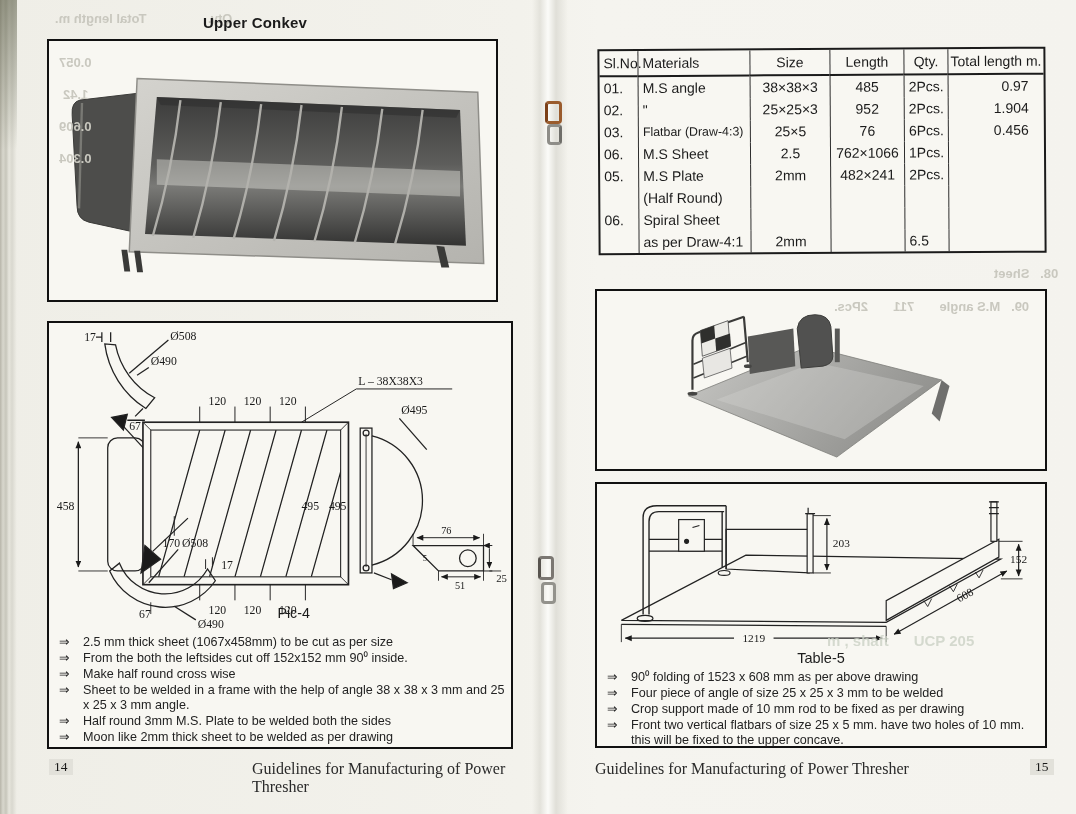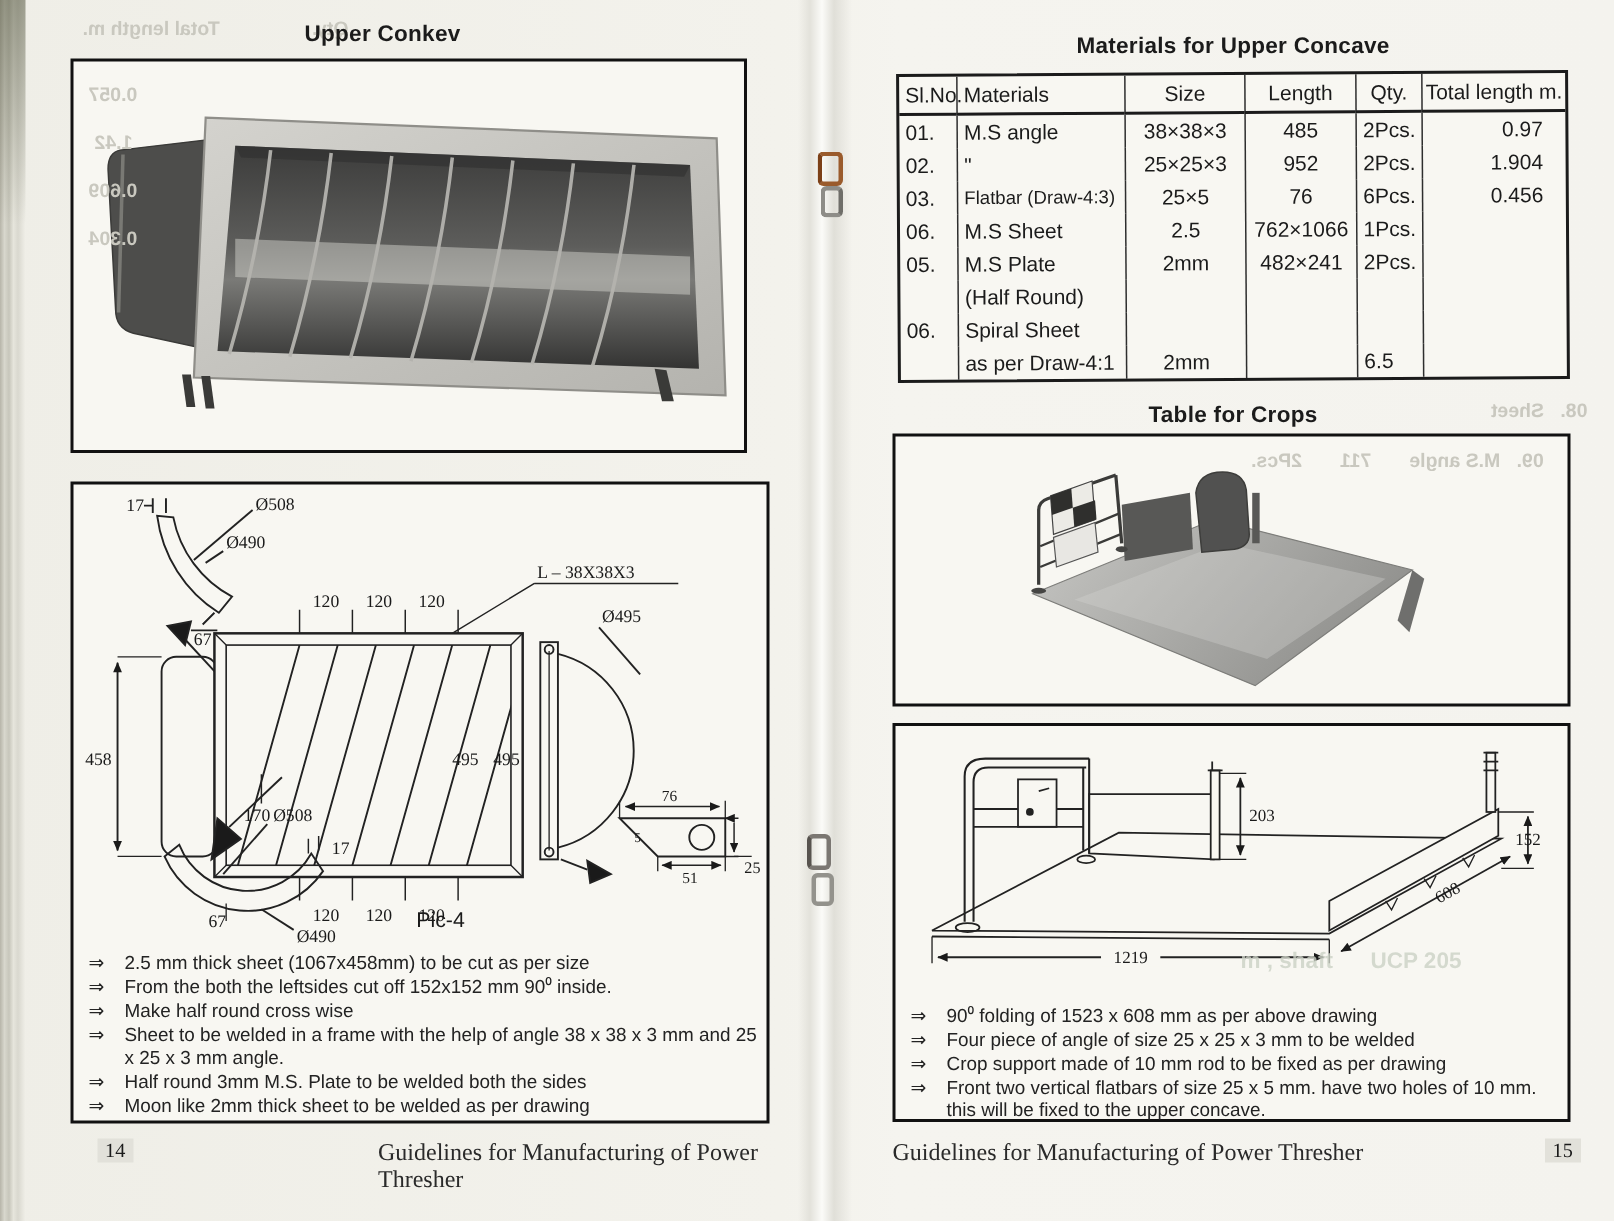--- a/index.html
+++ b/index.html
@@ -241,26 +241,25 @@
             <span class="arr">⇒</span>
             <span class="ntext">Half round 3mm M.S. Plate to be welded both the sides</span>
           </div>
         <div class="note">
             <span class="arr">⇒</span>
             <span class="ntext">Moon like 2mm thick sheet to be welded as per drawing</span>
           </div>
       </div>
     </div>
 
-    <div class="pgnum" style="left:65px;top:759px;">14</div>
+    <div class="pgnum" style="left:49px;top:759px;">14</div>
     <div class="foot" style="left:252px;top:760px;">Guidelines for Manufacturing of Power Thresher</div>
   </div>
 
   <div id="pR" class="page">
-    <div class="ptitle" style="left:36px;top:22px;width:448px;">Materials for Upper Concave</div>
 
     <div class="mtable">
       <div class="th ca-l">Sl.No.</div>
       <div class="th ca-l">Materials</div>
       <div class="th ca-c">Size</div>
       <div class="th ca-c">Length</div>
       <div class="th ca-c">Qty.</div>
       <div class="th ca-c">Total length m.</div>
 
       <div class="ca-l">01.</div>
@@ -314,21 +313,20 @@
 
       <div class="ca-l"></div>
       <div class="ca-l">as per Draw-4:1</div>
       <div class="ca-c">2mm</div>
       <div class="ca-c"></div>
       <div class="ca-l">6.5</div>
       <div class="ca-r"></div>
     </div>
 
     <div class="ghost" style="right:18px;top:266px;font-size:13px;">08.   Sheet</div>
-    <div class="ptitle" style="left:36px;top:268px;width:448px;">Table for Crops</div>
 
     <div id="cropsBox" class="box">
       <div class="ghost" style="right:16px;top:8px;font-size:13px;">09.   M.S angle       711       2Pcs.</div>
       <svg width="444" height="174" viewBox="0 0 448 176">
         <defs>
           <linearGradient id="gplat" x1="0" y1="0" x2="1" y2="0.4">
             <stop offset="0" stop-color="#c7c7c4"></stop>
               <stop offset="1" stop-color="#91918e"></stop>
           </linearGradient>
         </defs>
@@ -382,20 +380,21 @@
           <path d="M28,156 H288" marker-start="url(#ahs)" marker-end="url(#ah)"></path>
           <rect x="138" y="149" width="40" height="13" fill="#f8f7f2" stroke="none"></rect>
         </g>
         <g font-size="11.5">
           <text x="238" y="64">203</text>
           <text x="426" y="80" text-anchor="middle">152</text>
           <text x="366" y="120" transform="rotate(-29 366 120)">608</text>
           <text x="158" y="160" text-anchor="middle">1219</text>
         </g>
       </svg>
+      <div class="caption" style="top:166px;">Table-5</div>
       <div class="notes" style="top:186px;">
         <div class="note">
             <span class="arr">⇒</span>
             <span class="ntext">90⁰ folding of 1523 x 608 mm as per above drawing</span>
           </div>
         <div class="note">
             <span class="arr">⇒</span>
             <span class="ntext">Four piece of angle of size 25 x 25 x 3 mm to be welded</span>
           </div>
         <div class="note">

